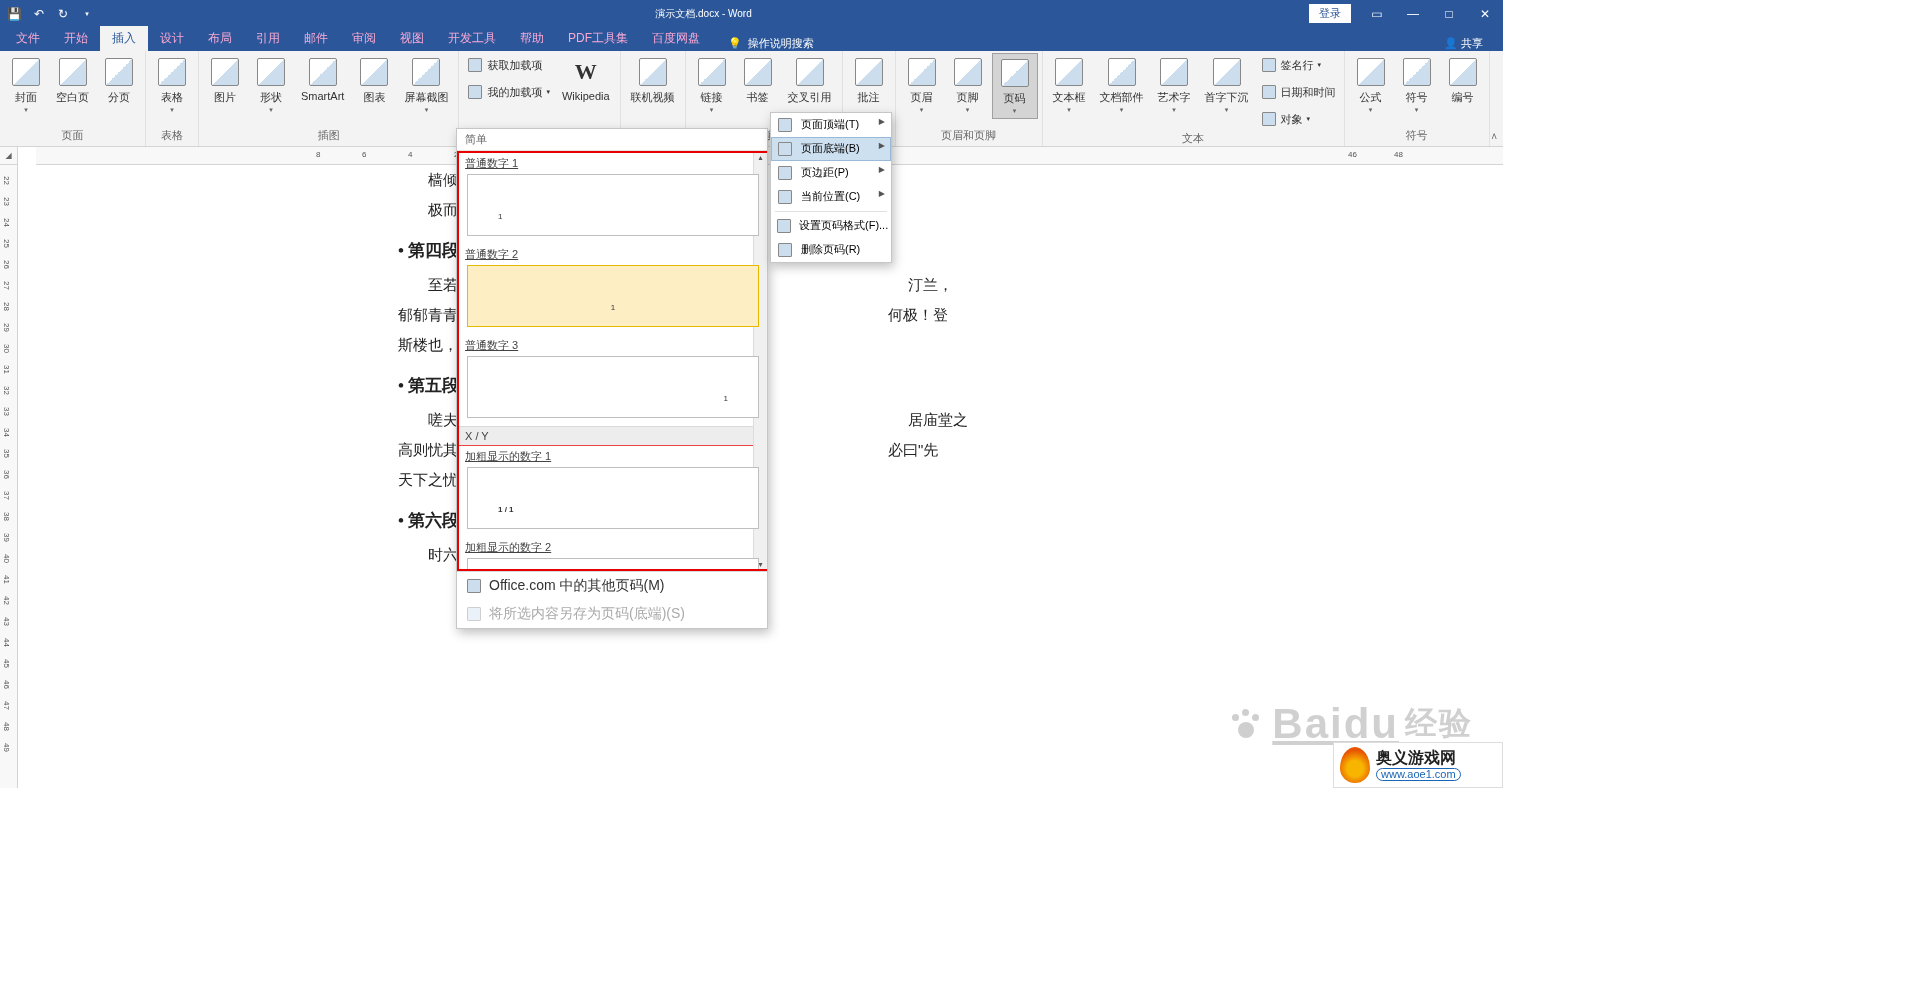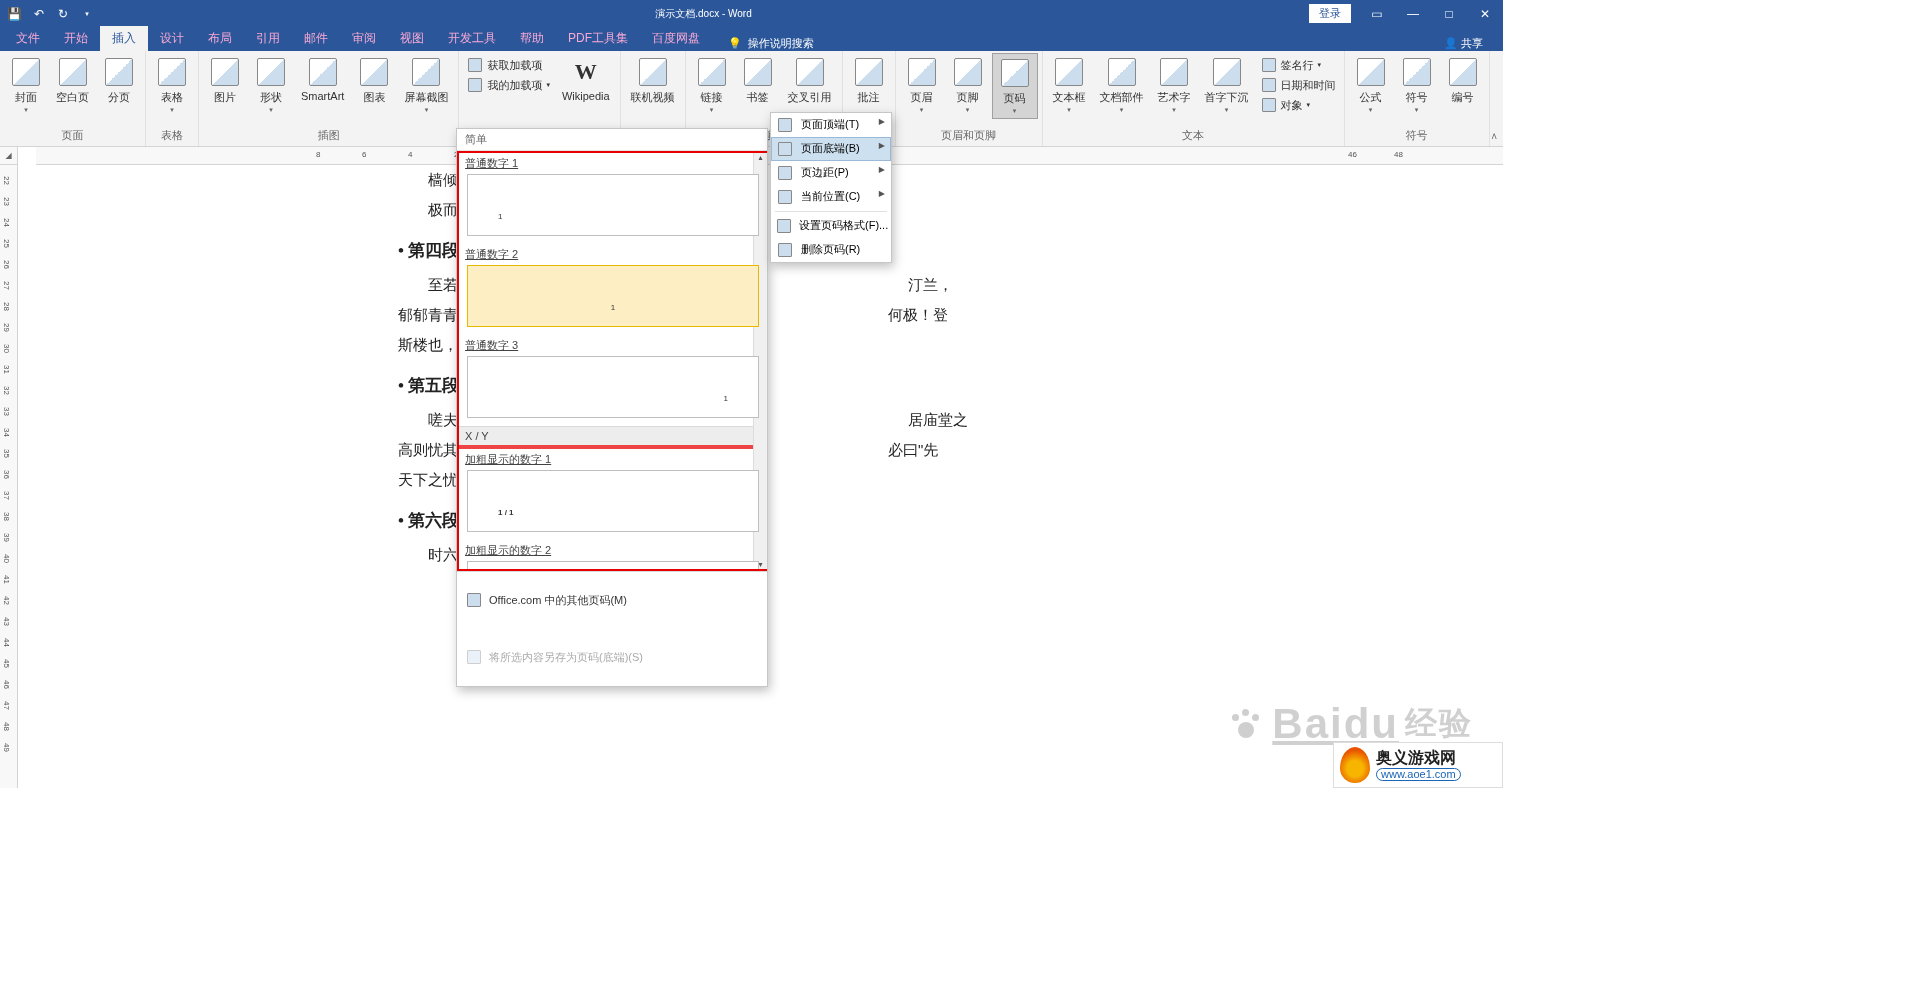--- a/index.html
+++ b/index.html
@@ -25,21 +25,21 @@
 
 .ribbon { background: #F3F3F3; height: 96px; border-bottom: 1px solid #D4D4D4; display: flex; position: relative; }
 .ribbon-group { display: flex; flex-direction: column; border-right: 1px solid #E1E1E1; padding: 2px 4px 0; }
 .ribbon-group-items { display: flex; flex: 1; align-items: flex-start; gap: 2px; }
 .ribbon-group-label { text-align: center; font-size: 11px; color: #666; padding: 2px 0 3px; }
 .ribbon-btn-large { display: flex; flex-direction: column; align-items: center; padding: 3px 6px; cursor: pointer; font-size: 11px; color: #333; min-width: 38px; }
 .ribbon-btn-large .icon-box { width: 32px; height: 32px; display: flex; align-items: center; justify-content: center; margin-bottom: 2px; }
 .ribbon-btn-large .dd-arrow { font-size: 7px; color: #666; margin-top: 1px; }
 .ribbon-btn-small { display: flex; align-items: center; padding: 2px 4px; cursor: pointer; font-size: 11px; color: #333; gap: 4px; white-space: nowrap; }
 .ribbon-btn-small .icon-sm { width: 16px; height: 16px; display: flex; align-items: center; justify-content: center; }
-.ribbon-col { display: flex; flex-direction: column; gap: 0; justify-content: flex-start; padding-top: 2px; }
+.ribbon-col { display: flex; flex-direction: column; gap: 7px; justify-content: flex-start; padding-top: 2px; }
 .ribbon-btn-large.active { background: #D4D4D4; border: 1px solid #A0A0A0; }
 .collapse-arrow { position: absolute; right: 6px; bottom: 4px; font-size: 10px; color: #666; cursor: pointer; }
 
 
 .ph-icon { width: 28px; height: 28px; border: 1px solid #888; background: linear-gradient(135deg,#fff 50%,#cde 50%); border-radius: 2px; }
 .ph-icon-sm { width: 14px; height: 14px; border: 1px solid #888; background: #cde; border-radius: 1px; }
 
 
 .ruler-h { height: 18px; background: #F8F8F8; border-bottom: 1px solid #D4D4D4; position: relative; margin-left: 18px; font-size: 8px; color: #666; }
 .ruler-v { width: 18px; background: #F8F8F8; border-right: 1px solid #D4D4D4; position: absolute; left: 0; top: 147px; bottom: 0; }
@@ -56,23 +56,23 @@
 
 
 .gallery { position: absolute; left: 456px; top: 128px; width: 312px; background: #fff; border: 1px solid #C6C6C6; box-shadow: 2px 4px 10px rgba(0,0,0,0.25); z-index: 40; }
 .gallery-head { font-size: 11px; color: #666; padding: 3px 8px; border-bottom: 1px solid #E6E6E6; }
 .gallery-scroll { max-height: 420px; overflow: hidden; border: 2px solid #E80000; border-right: none; position:relative; }
 .gallery-scrollbar { position:absolute; right:0; top:0; bottom:0; width:14px; background:#F0F0F0; border-left:1px solid #ddd; display:flex; flex-direction:column; justify-content:space-between; align-items:center; font-size:8px; color:#555;}
 .g-item-label { font-size: 11px; color: #444; padding: 3px 6px; text-decoration: underline; }
 .g-preview { margin: 0 8px 8px; border: 1px solid #BFBFBF; height: 62px; position: relative; background: #fff; cursor: pointer; }
 .g-preview.sel { background: #FDEEC3; border: 1px solid #E6B800; }
 .g-pagenum { position: absolute; font-size: 8px; color: #333; }
-.g-section { background: #EDEDED; font-size: 11px; color: #444; padding: 3px 6px; border-top: 1px solid #DADADA; border-bottom: 4px solid #ef4444; }
+.g-section { background: #EDEDED; font-size: 11px; color: #444; padding: 3px 6px; border-top: 1px solid #DADADA; border-bottom: 1px solid #ef4444; }
 .gallery-footer { border-top: 1px solid #DADADA; }
-.gallery-footer-item { display: flex; align-items: flex-start; gap: 8px; padding: 21px 10px; font-size: 11px; color: #333; cursor: pointer; }
+.gallery-footer-item { display: flex; align-items: center; gap: 8px; padding: 5px 10px; font-size: 14px; color: #333; cursor: pointer; }
 .gallery-footer-item.disabled { color: #AAA; cursor: default; }
 
 
 .cascade { position: absolute; left: 770px; top: 112px; width: 122px; background: #fff; border: 1px solid #C6C6C6; box-shadow: 2px 4px 10px rgba(0,0,0,0.25); z-index: 50; font-size: 11px; }
 .cascade-item { display: flex; align-items: flex-start; padding: 4px 6px; gap: 8px; cursor: pointer; white-space: nowrap; }
 .cascade-item.hover { background: #CDE0F0; border: 1px solid #9AB8D8; padding: 3px 5px; }
 .cascade-item .ic { width: 16px; height: 16px; display:flex; align-items:center; justify-content:center; }
 .cascade-item .arrow { margin-left: auto; font-size: 8px; color: #555; }
 .cascade-sep { height: 1px; background: #E0E0E0; margin: 2px 4px; }
 

